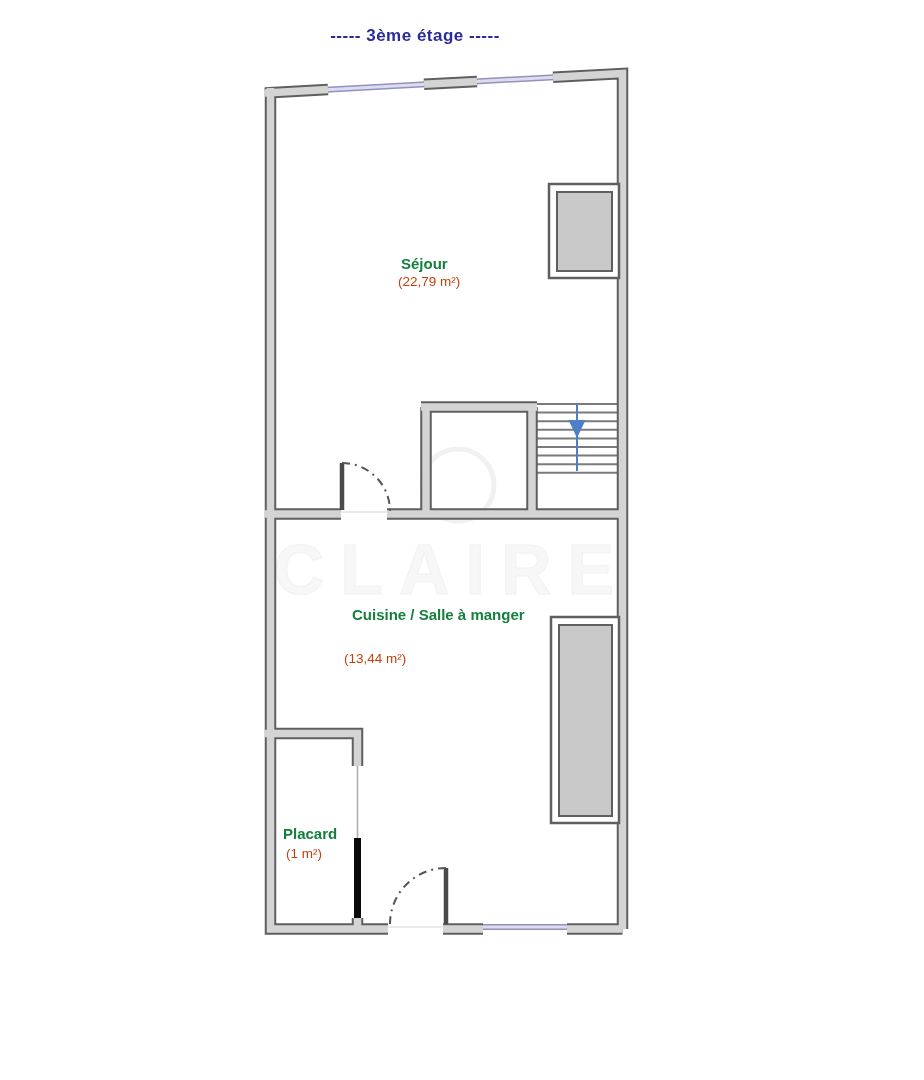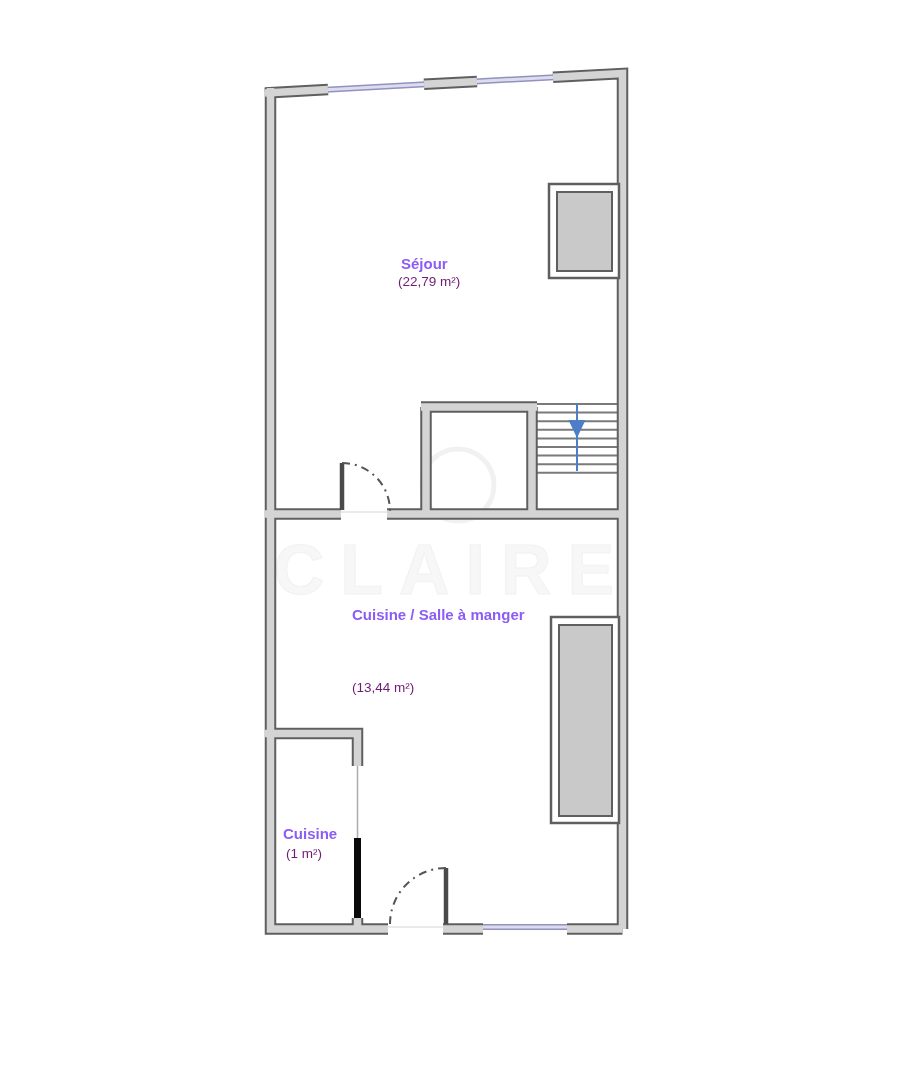--- a/index.html
+++ b/index.html
@@ -15,29 +15,29 @@
     position:absolute;
     left:0; top:26px; width:830px;
     text-align:center;
     color:#2a2a99;
     font-size:17px;
     font-weight:bold;
     letter-spacing:0.5px;
   }
   .room-label{
     position:absolute;
-    color:#8b5cf6;
+    color:#15803d;
     font-weight:bold;
     font-size:15px;
     white-space:nowrap;
     line-height:18px;
   }
   .room-area{
     position:absolute;
-    color:#701a75;
+    color:#c2410c;
     font-size:13.5px;
     white-space:nowrap;
     line-height:17px;
   }
 </style>
 </head>
 <body>
 
 <div id="stage">
 
@@ -127,23 +127,24 @@
       <line x1="342" y1="463" x2="342" y2="510" stroke="#4a4a4a" stroke-width="4.5"></line>
       <path d="M342,463 A48,48 0 0 1 390,511" fill="none" stroke="#555555" stroke-width="2" stroke-dasharray="8 5 2 5"></path>
     </g>
 
     <g>
       <line x1="446" y1="868" x2="446" y2="924" stroke="#4a4a4a" stroke-width="4.5"></line>
       <path d="M446,868 A56,56 0 0 0 390,924" fill="none" stroke="#555555" stroke-width="2" stroke-dasharray="8 5 2 5"></path>
     </g>
   </svg>
 
+  <div class="title">-----  3ème étage  -----</div>
 
   <div class="room-label" style="left:401px;top:255px;">Séjour</div>
   <div class="room-area" style="left:398px;top:273px;">(22,79 m²)</div>
 
   <div class="room-label" style="left:352px;top:606px;">Cuisine / Salle à manger</div>
-  <div class="room-area" style="left:352px;top:650px;margin-top:29px;">(13,44 m²)</div>
+  <div class="room-area" style="left:344px;top:650px;">(13,44 m²)</div>
 
-  <div class="room-label" style="left:283px;top:825px;">Cuisine</div>
+  <div class="room-label" style="left:283px;top:825px;">Placard</div>
   <div class="room-area" style="left:286px;top:845px;text-align:right;">(1 m²)</div>
 
 </div>
 
 </body></html>

